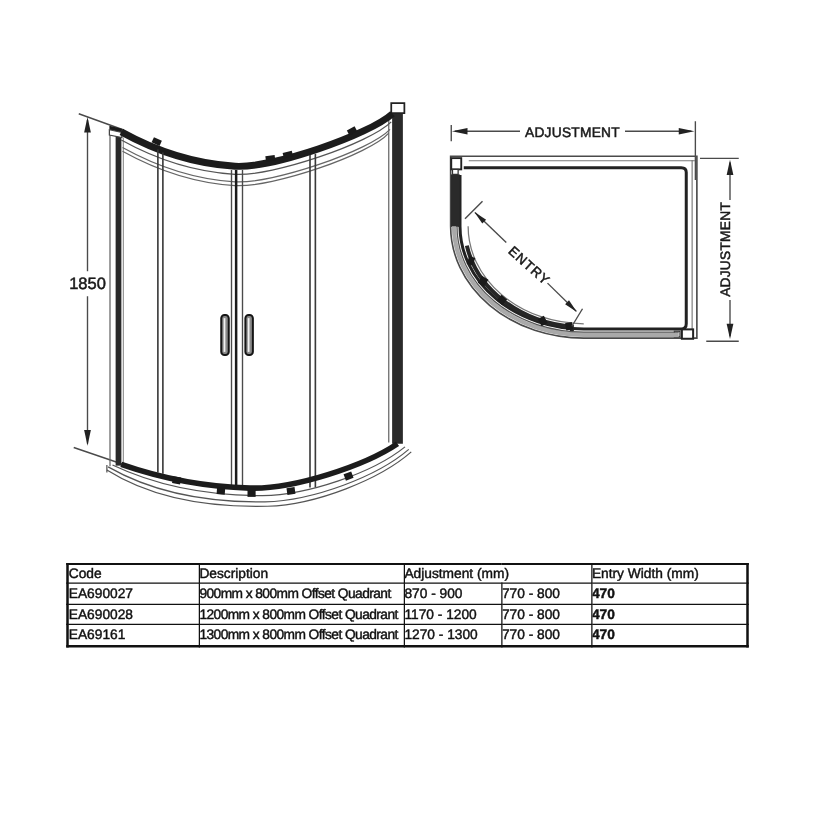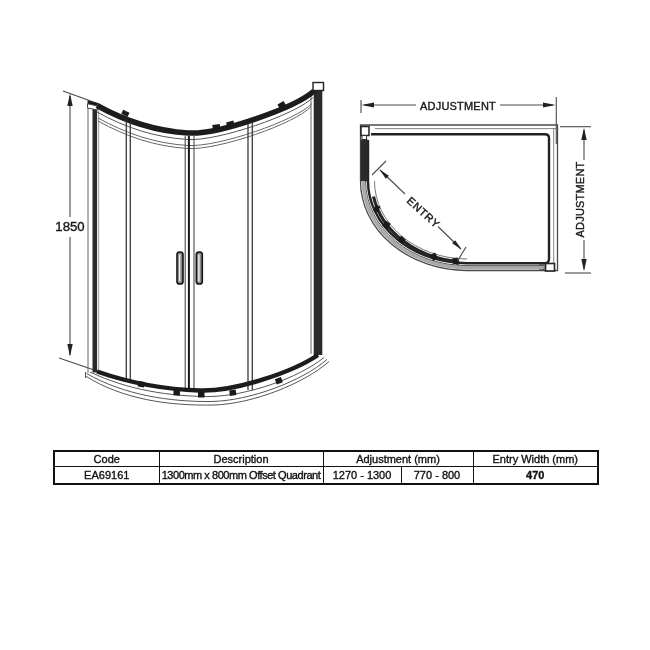--- a/index.html
+++ b/index.html
@@ -1,20 +1,20 @@
 <!DOCTYPE html>
 <html><head>
 <meta charset="utf-8">
 <style>
   html,body{margin:0;padding:0;background:#ffffff;width:650px;height:650px;overflow:hidden;}
   body{font-family:"Liberation Sans", sans-serif;}
   #drawing{position:absolute;left:0;top:0;transform:translateZ(0);}
   table.spec{position:absolute;left:53px;top:450px;transform:translateZ(0);border-collapse:collapse;table-layout:fixed;width:544px;
     font-size:11px;color:#111;border:2.2px solid #111;-webkit-text-stroke:0.35px #111;}
-  table.spec td{border:1.8px solid #111;text-align:center;padding:0;height:15.7px;line-height:14px;white-space:nowrap;overflow:hidden;}
+  table.spec td{border:1.8px solid #111;text-align:left;padding:0;height:15.7px;line-height:14px;white-space:nowrap;overflow:hidden;}
   table.spec tr.hdr td{height:12.5px;}
   table.spec td:nth-child(2){letter-spacing:-0.45px;margin-left:24px;}
   table.spec tr.hdr td:nth-child(2){letter-spacing:0;}
 </style>
 </head>
 <body>
 <svg id="drawing" width="650" height="450" viewBox="0 0 650 450" xmlns="http://www.w3.org/2000/svg">
 
 <g fill="none" stroke="#4a4a4a" stroke-width="1.1">
   <line x1="70" y1="96" x2="70" y2="217"></line>
@@ -187,23 +187,37 @@
     </colgroup>
 
   <tbody>
       <tr class="hdr">
         <td>Code</td>
         <td>Description</td>
         <td colspan="2">Adjustment (mm)</td>
         <td>Entry Width (mm)</td>
       </tr>
 
-
-
-
+  <tr>
+        <td>EA690027</td>
+        <td>900mm x 800mm Offset Quadrant</td>
+        <td>870 - 900</td>
+        <td>770 - 800</td>
+        <td><b>470</b></td>
+      </tr>
+
+
+
+  <tr>
+        <td>EA690028</td>
+        <td>1200mm x 800mm Offset Quadrant</td>
+        <td>1170 - 1200</td>
+        <td>770 - 800</td>
+        <td><b>470</b></td>
+      </tr>
 
   <tr>
         <td>EA69161</td>
         <td>1300mm x 800mm Offset Quadrant</td>
         <td>1270 - 1300</td>
         <td>770 - 800</td>
         <td><b>470</b></td>
       </tr>
 
 </tbody>

